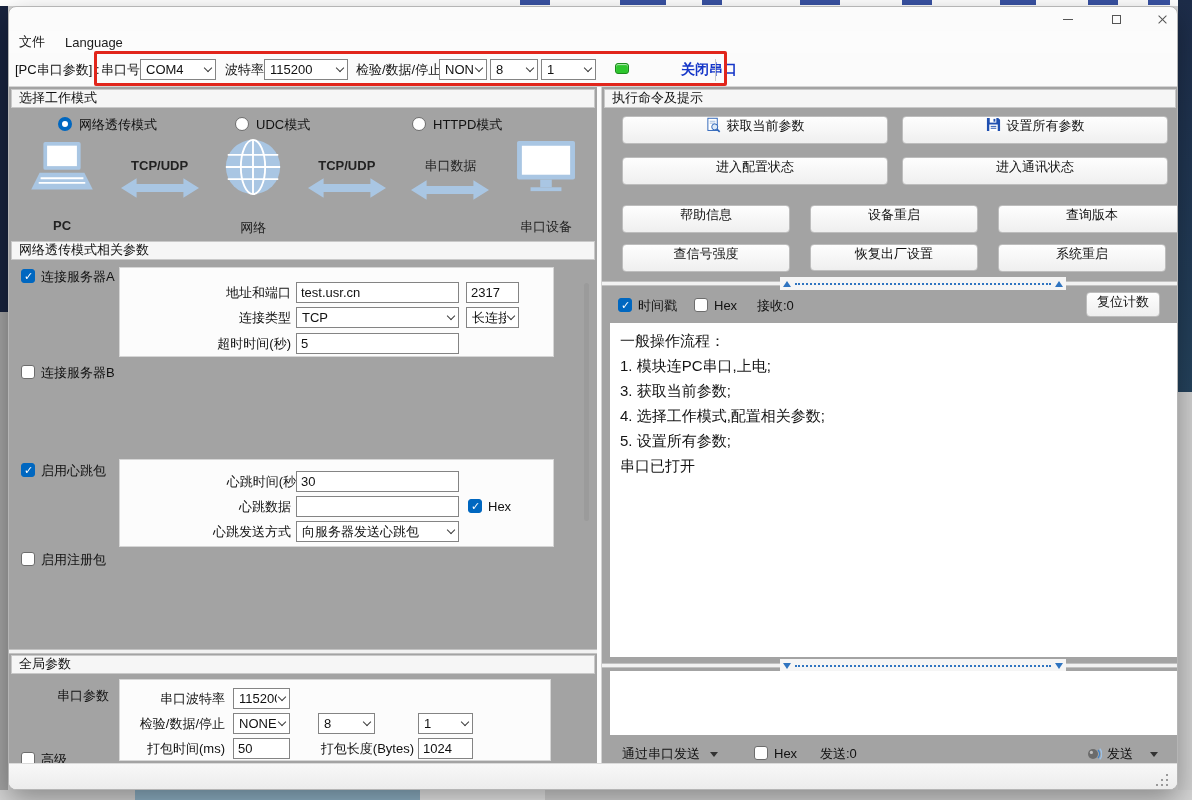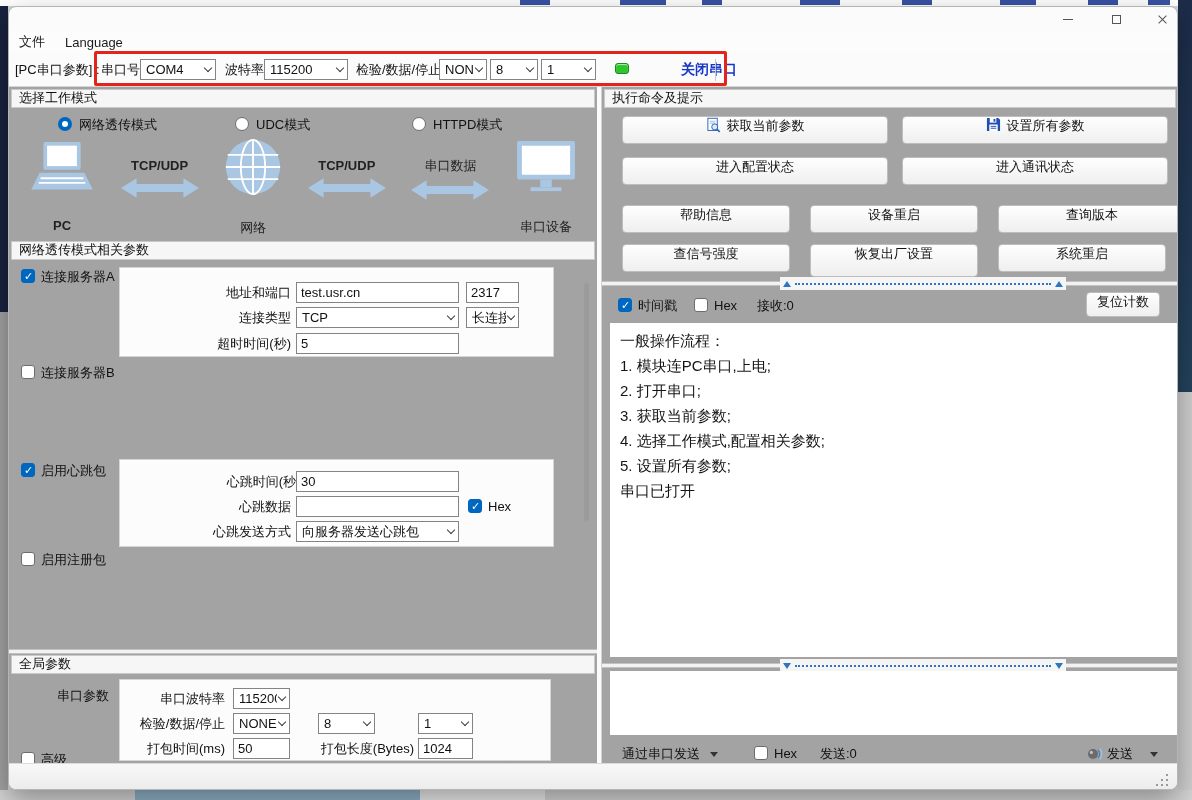--- a/index.html
+++ b/index.html
@@ -302,21 +302,21 @@
       </div>
     <div class="btn" style="left:208px;top:118px;width:168px;height:28px">
         <span>设备重启</span>
       </div>
     <div class="btn" style="left:396px;top:118px;width:188px;height:28px">
         <span>查询版本</span>
       </div>
     <div class="btn" style="left:20px;top:157px;width:168px;height:28px">
         <span>查信号强度</span>
       </div>
-    <div class="btn" style="left:208px;top:157px;width:168px;height:33px">
+    <div class="btn" style="left:208px;top:157px;width:168px;height:27px">
         <span>恢复出厂设置</span>
       </div>
     <div class="btn" style="left:396px;top:157px;width:168px;height:28px">
         <span>系统重启</span>
       </div>
 
     <div class="split-h" style="top:194px;width:578px"></div>
     <div class="handle" style="left:178px;top:190px;width:286px">
       <span class="tri-up"></span>
       <span class="dotline"></span>
@@ -328,21 +328,20 @@
     <span class="cb" style="left:92px;top:211px"></span>
     <span class="lab" style="left:112px;top:208px">Hex</span>
     <span class="lab" style="left:155px;top:208px">接收:0</span>
     <div class="btn" style="left:484px;top:205px;width:74px;height:25px">
         <span>复位计数</span>
       </div>
 
     <div class="log" style="left:8px;top:236px;width:568px;height:334px">
       <div>一般操作流程：</div>
       <div>1. 模块连PC串口,上电;</div>
-      <div>2. 打开串口;</div>
       <div>3. 获取当前参数;</div>
       <div>4. 选择工作模式,配置相关参数;</div>
       <div>5. 设置所有参数;</div>
       <div>串口已打开</div>
     </div>
 
     <div class="split-h" style="top:576px;width:578px"></div>
     <div class="handle" style="left:178px;top:572px;width:286px">
       <span class="tri-down"></span>
       <span class="dotline"></span>

